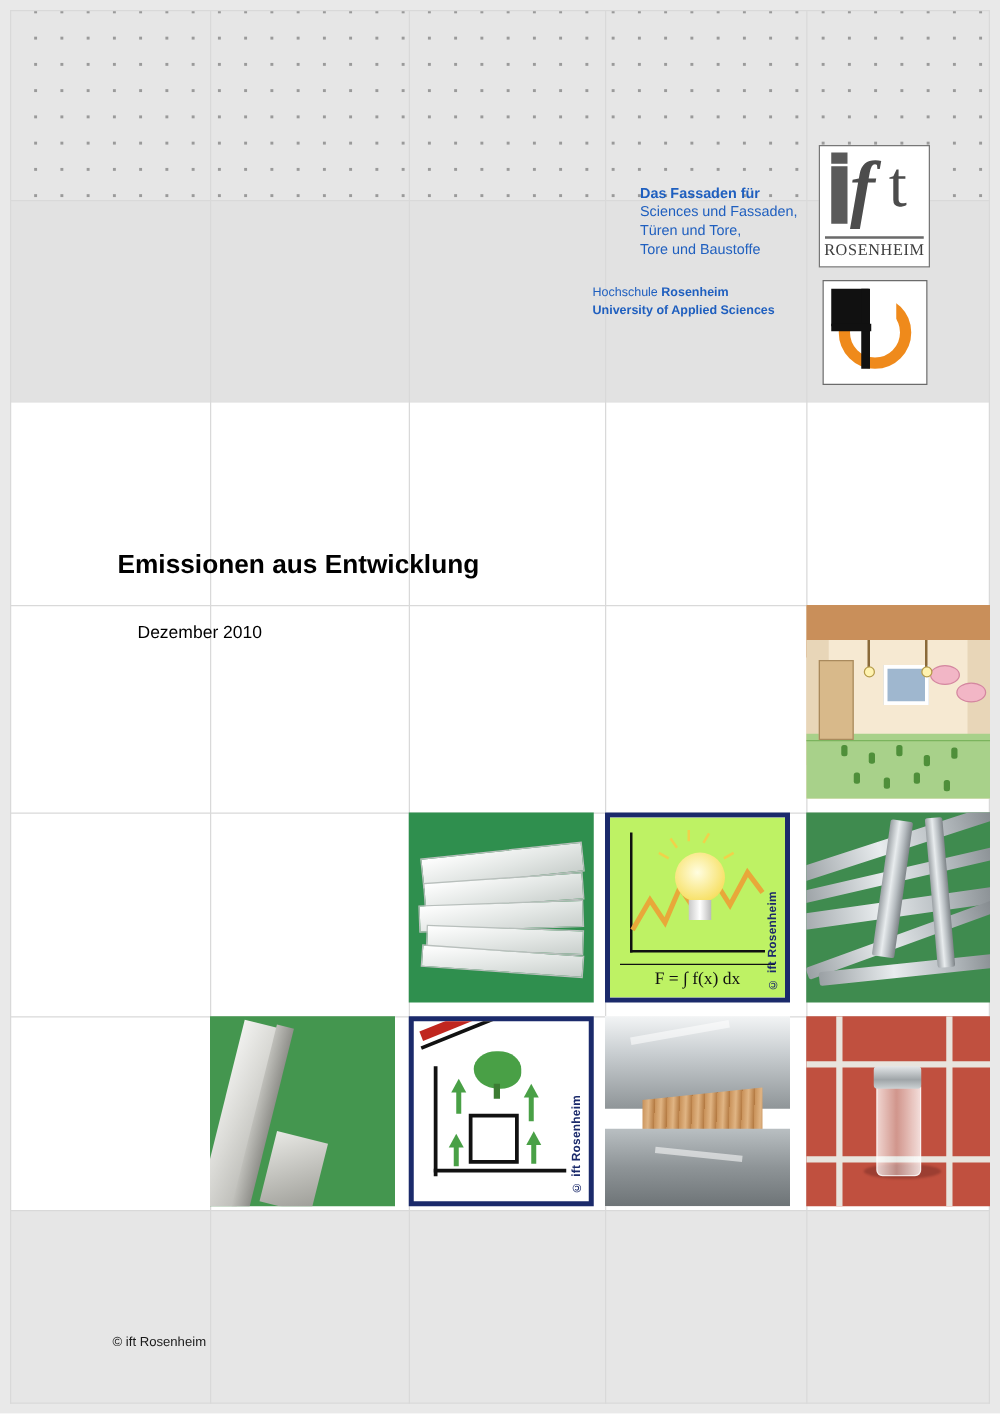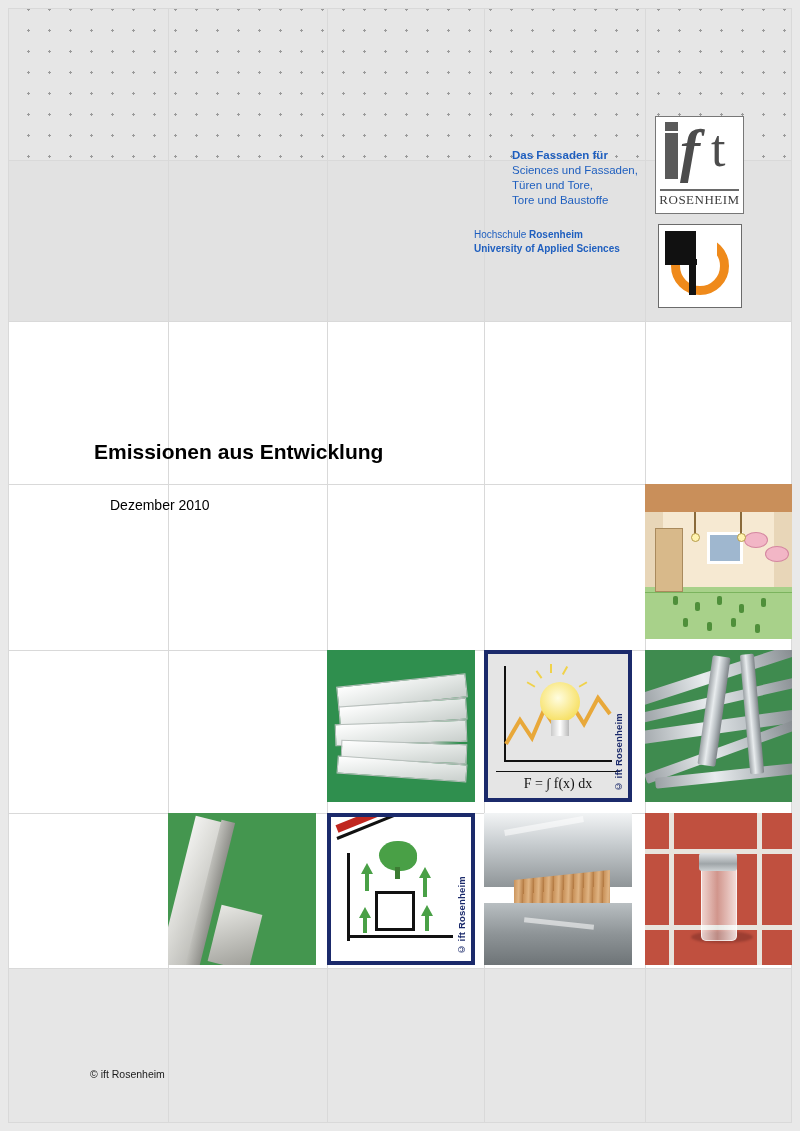--- a/index.html
+++ b/index.html
@@ -337,21 +337,21 @@
   .panel-sheet {
     position:absolute;
     background: linear-gradient(170deg,#ffffff 0%, #e2e6e4 55%, #c9cfcc 100%);
     border: 1px solid #b8bfbc;
   }
 
   
   #tile-bulb { left: 484px; top: 650px; width: 148px; height: 152px; background:#ffffff; border:4px solid #1b2a6b; box-sizing:border-box;}
   .bulb-inner {
     position:absolute; left:0; top:0; right:0; bottom:0;
-    background:#e5e5e5;
+    background:#bef264;
   }
   .bulb-axis-v { position:absolute; left:16px; top:12px; width:2px; height:96px; background:#111; }
   .bulb-axis-h { position:absolute; left:16px; top:106px; width:108px; height:2px; background:#111; }
   .bulb-zig {
     position:absolute; left:16px; top:30px; width:108px; height:76px;
   }
   .bulb-glass {
     position:absolute; left:52px; top:28px; width:40px; height:40px;
     border-radius:50%; background: radial-gradient(circle at 45% 40%, #fffde0, #f7e169 70%, #e8c946 100%);
   }

